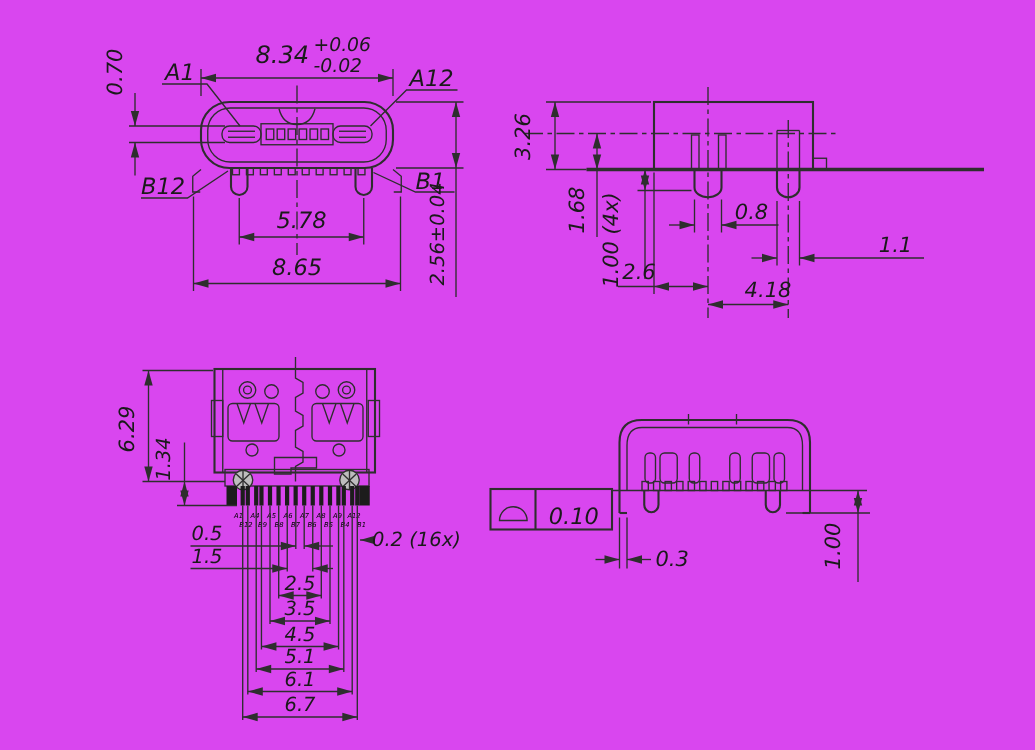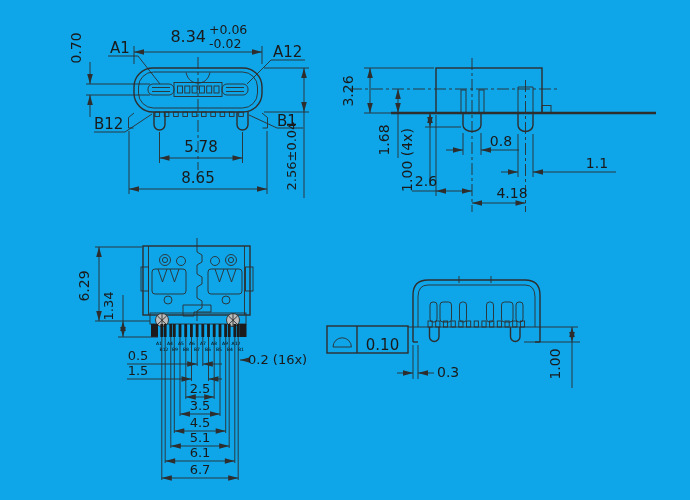--- a/index.html
+++ b/index.html
@@ -1,16 +1,16 @@
 <!DOCTYPE html>
 <html><head>
 <meta charset="utf-8">
 <style>
   html,body{margin:0;padding:0;background:#ffffff;}
-  .canvas{position:relative;width:690px;height:500px;background:#0ea5e9;overflow:hidden;}
+  .canvas{position:relative;width:690px;height:500px;background:#d946ef;overflow:hidden;font-style:italic;}
   svg{display:block;}
   svg text{font-family:"DejaVu Sans","Liberation Sans",sans-serif;fill:#1a1a1a;}
   .outline{fill:none;stroke:#2e2e2e;stroke-width:1.4;}
   .thick{stroke-width:2.4;}
   .thin{fill:none;stroke:#2e2e2e;stroke-width:0.9;}
   .dim{fill:none;stroke:#2e2e2e;stroke-width:0.9;}
   .center{fill:none;stroke:#2e2e2e;stroke-width:0.9;stroke-dasharray:12 3 3 3;}
   .s16{font-size:16px}.s15{font-size:15px}.s14{font-size:14px}.s13{font-size:13px}.s12{font-size:12.5px}
   .tiny{font-size:4.5px;fill:#000;}
   .knurl{fill:#bdbdbd;stroke:#2e2e2e;stroke-width:0.9;}

